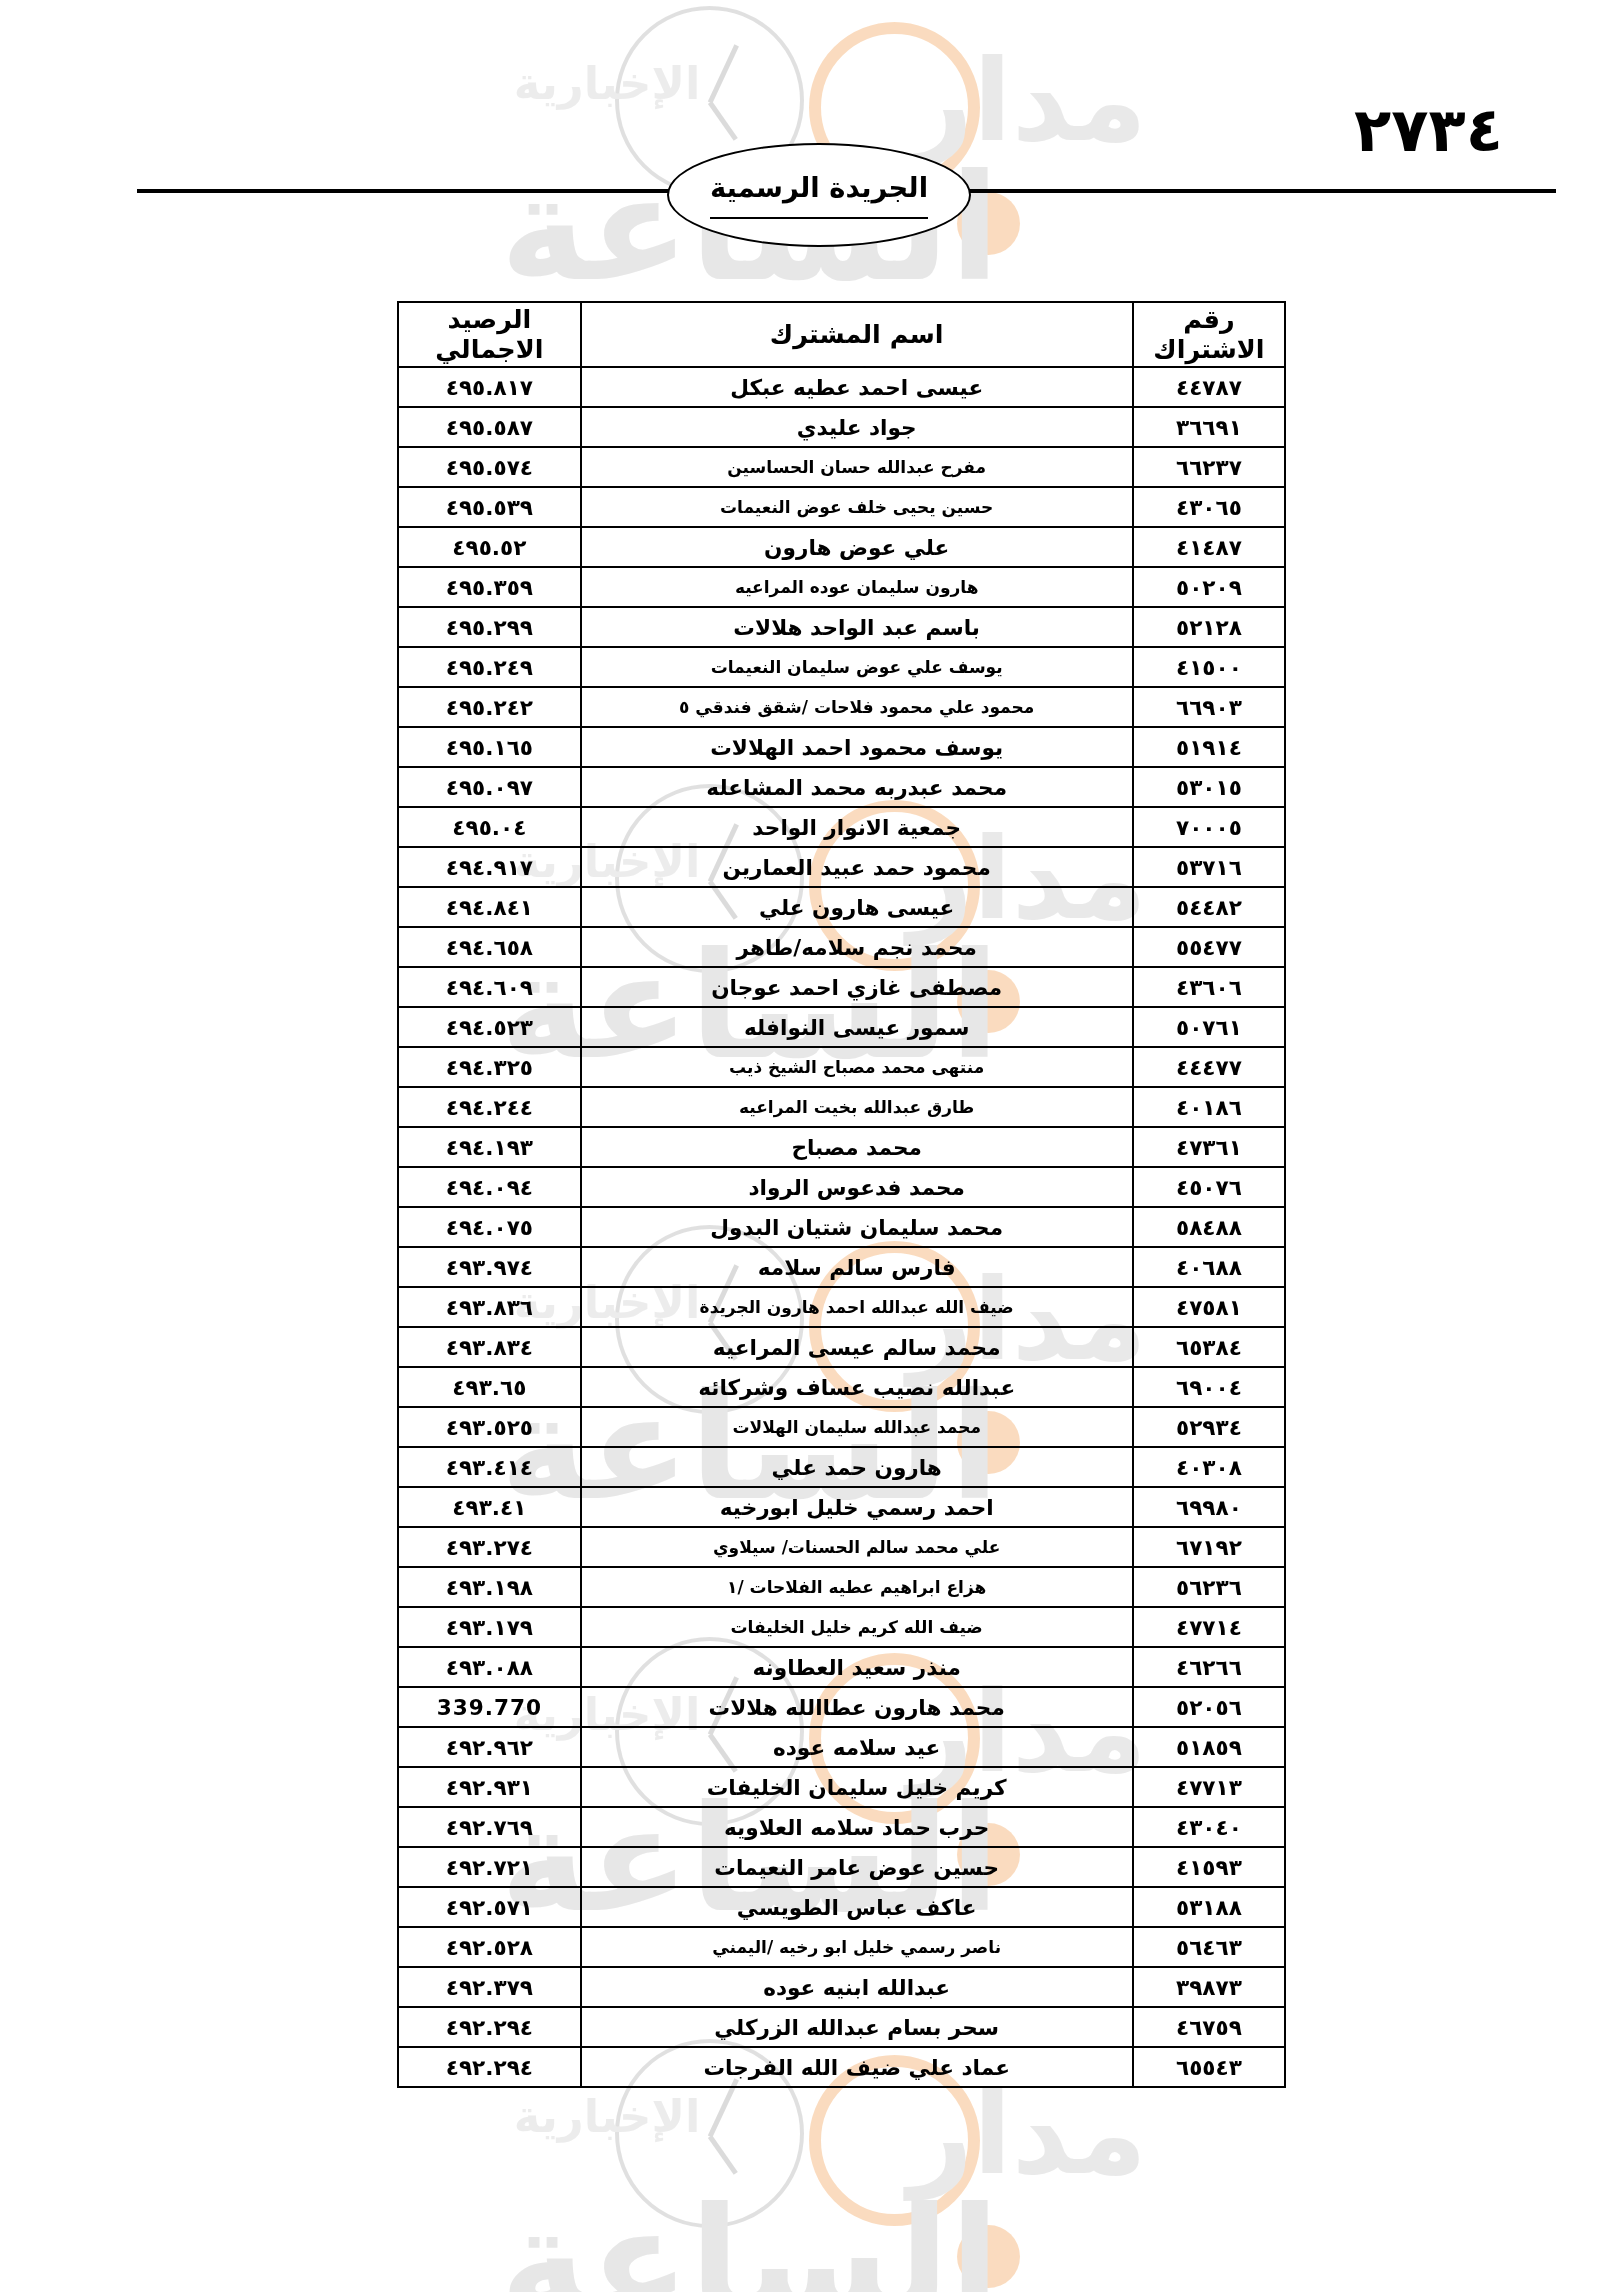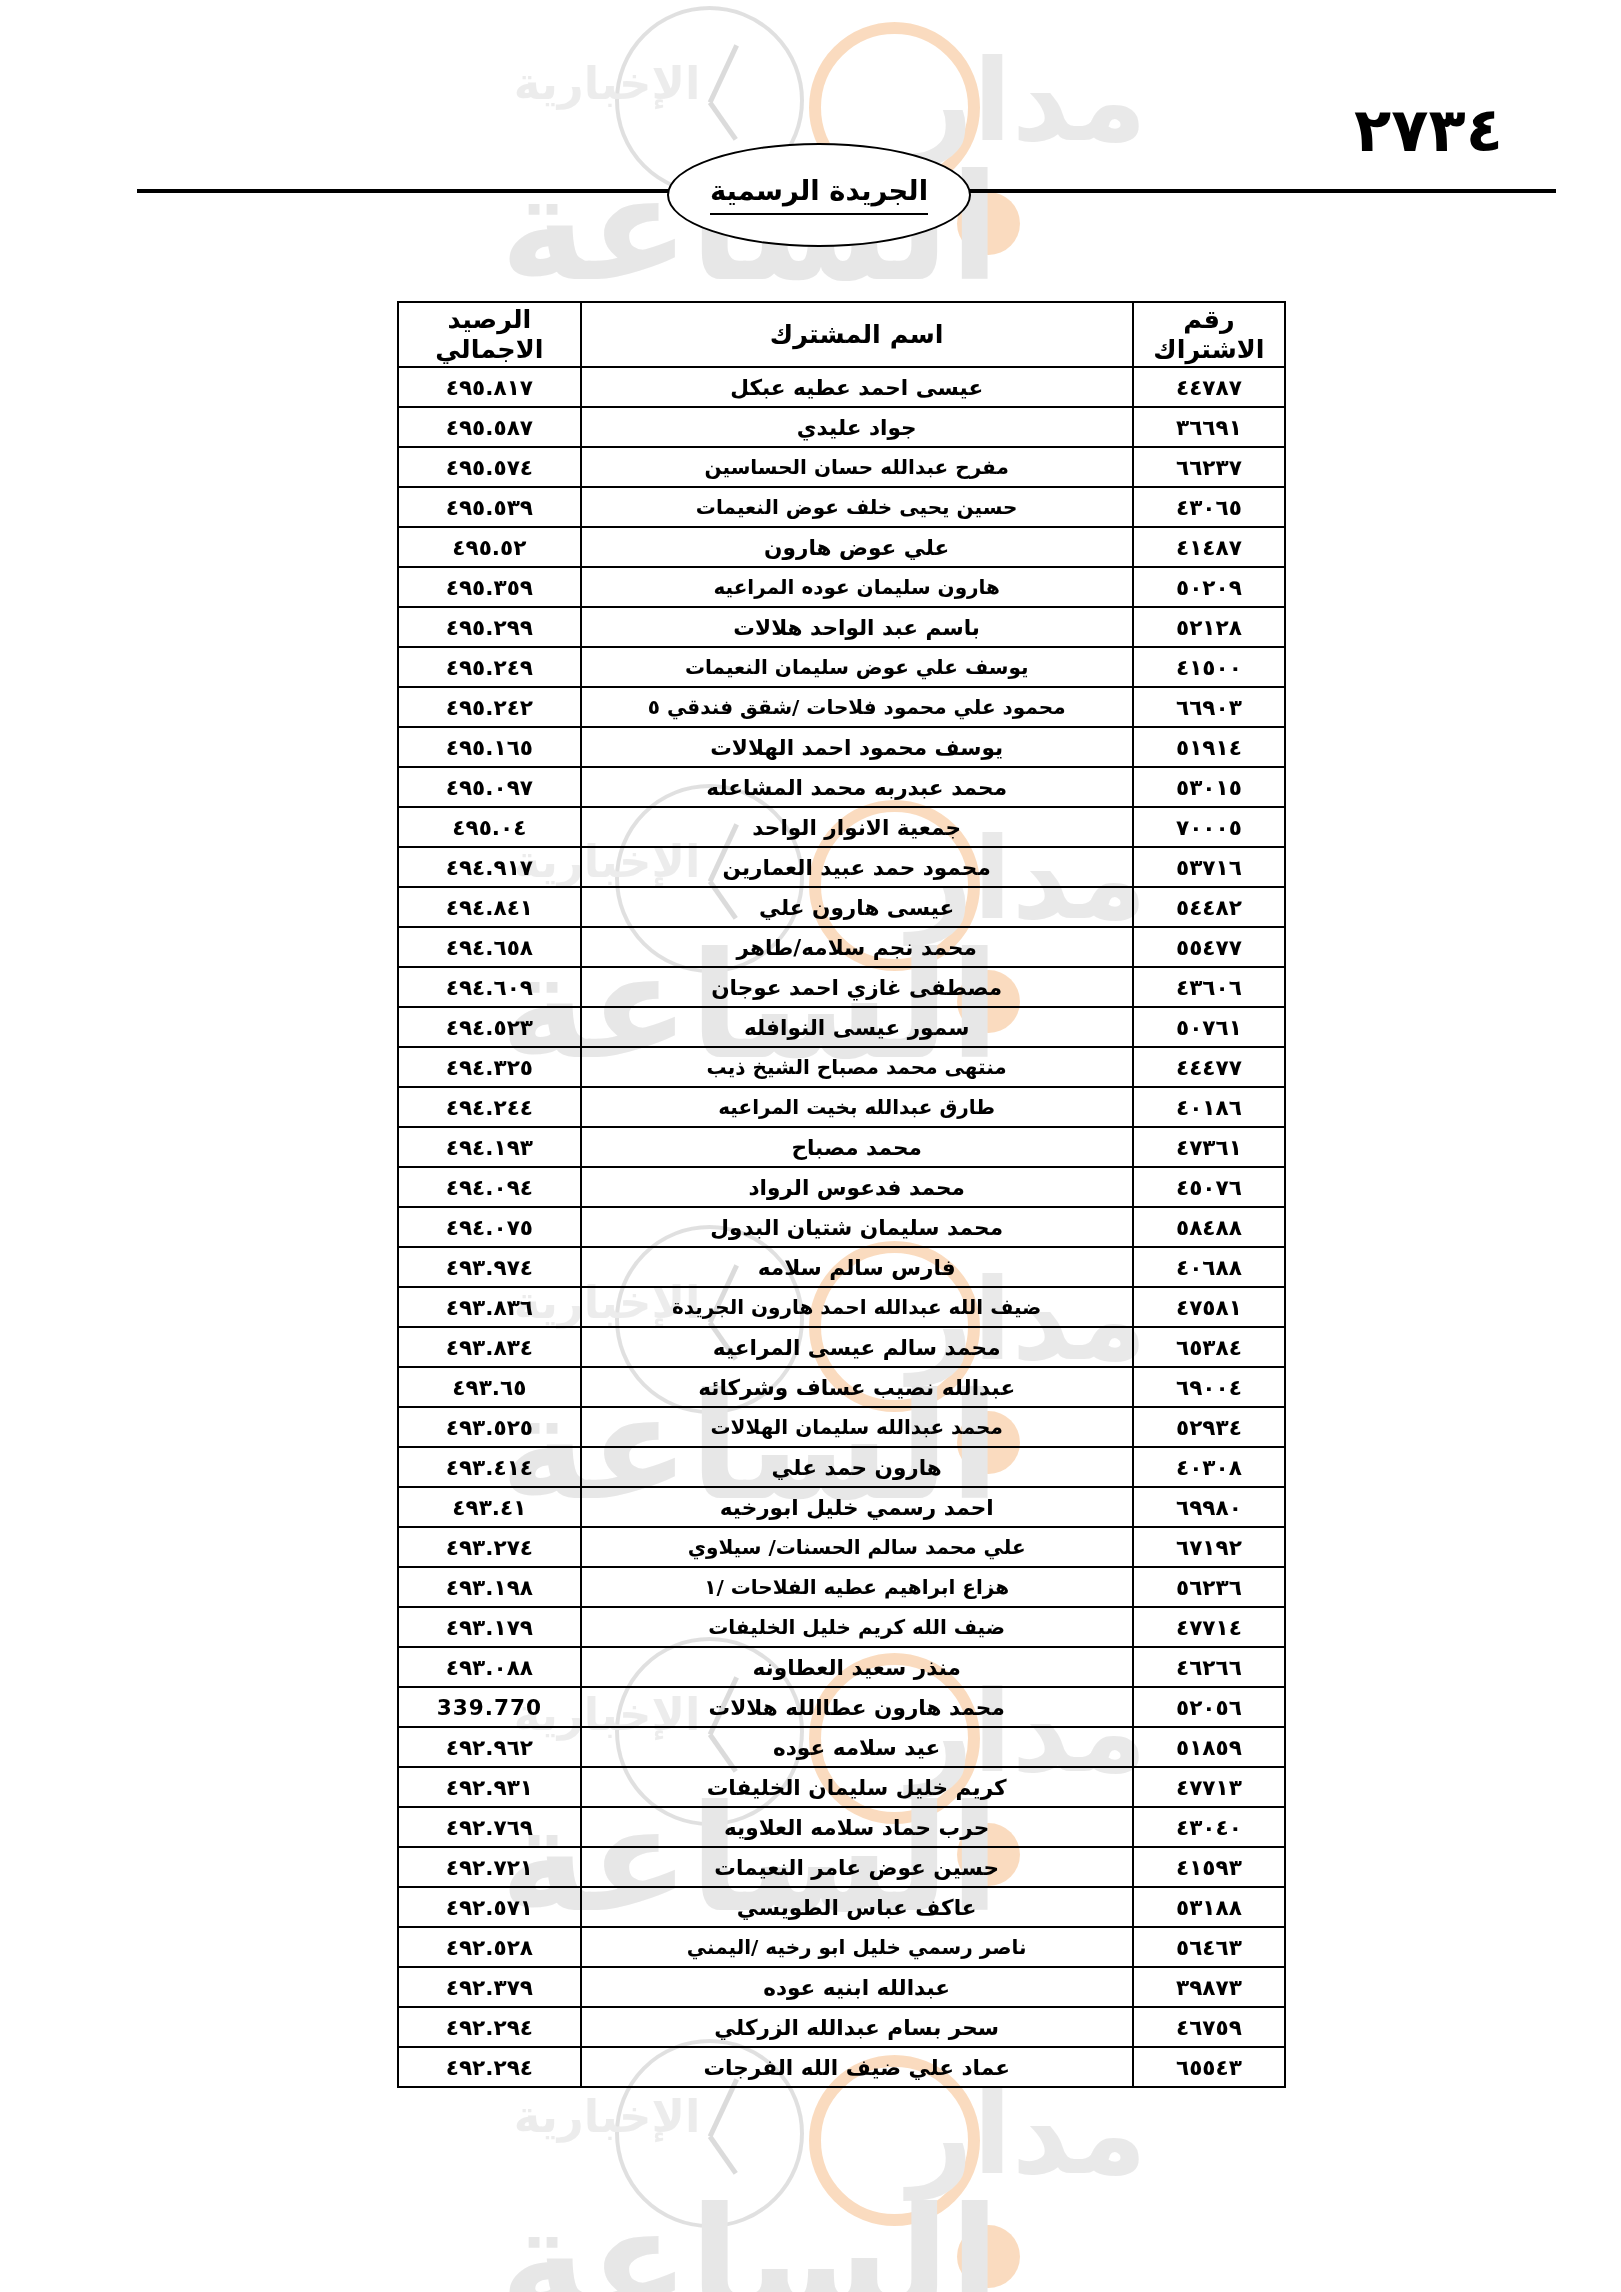--- a/index.html
+++ b/index.html
@@ -37,21 +37,21 @@
     position:absolute; top:189px; left:137px; width:1419px; height:3.9px;
     background:#000; z-index:1;
   }
   .banner-ellipse {
     position:absolute; top:143px; left:667px; width:300px; height:100px;
     background:#fff; border:2.9px solid #000; border-radius:50%;
     display:flex; align-items:center; justify-content:center; z-index:2;
   }
   .banner-text {
     font-size:27.4px; font-weight:bold;
-    border-bottom:2px solid #000; padding-bottom:7px;
+    border-bottom:2px solid #000; padding-bottom:14px;
   }
 
   
   .gazette-table {
     position:absolute; top:301px; left:397px; z-index:1;
     border-collapse:collapse; direction:rtl;
     background:transparent;
   }
   .gazette-table th, .gazette-table td {
     border:2px solid #000;
@@ -59,21 +59,21 @@
     font-weight:bold;
     padding:0 5.9px;
     background:transparent;
   }
   .gazette-table thead th { height:63px; font-size:25.5px; line-height:1.15; white-space:pre-line; }
   .gazette-table tbody td { height:38px; font-size:21.6px; }
   .col-id      { width:139px; }
   .col-name    { width:538px; }
   .col-balance { width:169px; }
   td.col-id, td.col-balance { font-size:20.6px; letter-spacing:1px; }
-  td.col-name.long { font-size:20px; }
+  td.col-name.long { font-size:17px; }
 </style>
 </head>
 <body>
 
 <div class="page">
 
   <div class="wm" style="left:500px; top:5.9px;">
     <div class="wm-clock">
         <div class="wm-hand h1"></div>
         <div class="wm-hand h2"></div>

